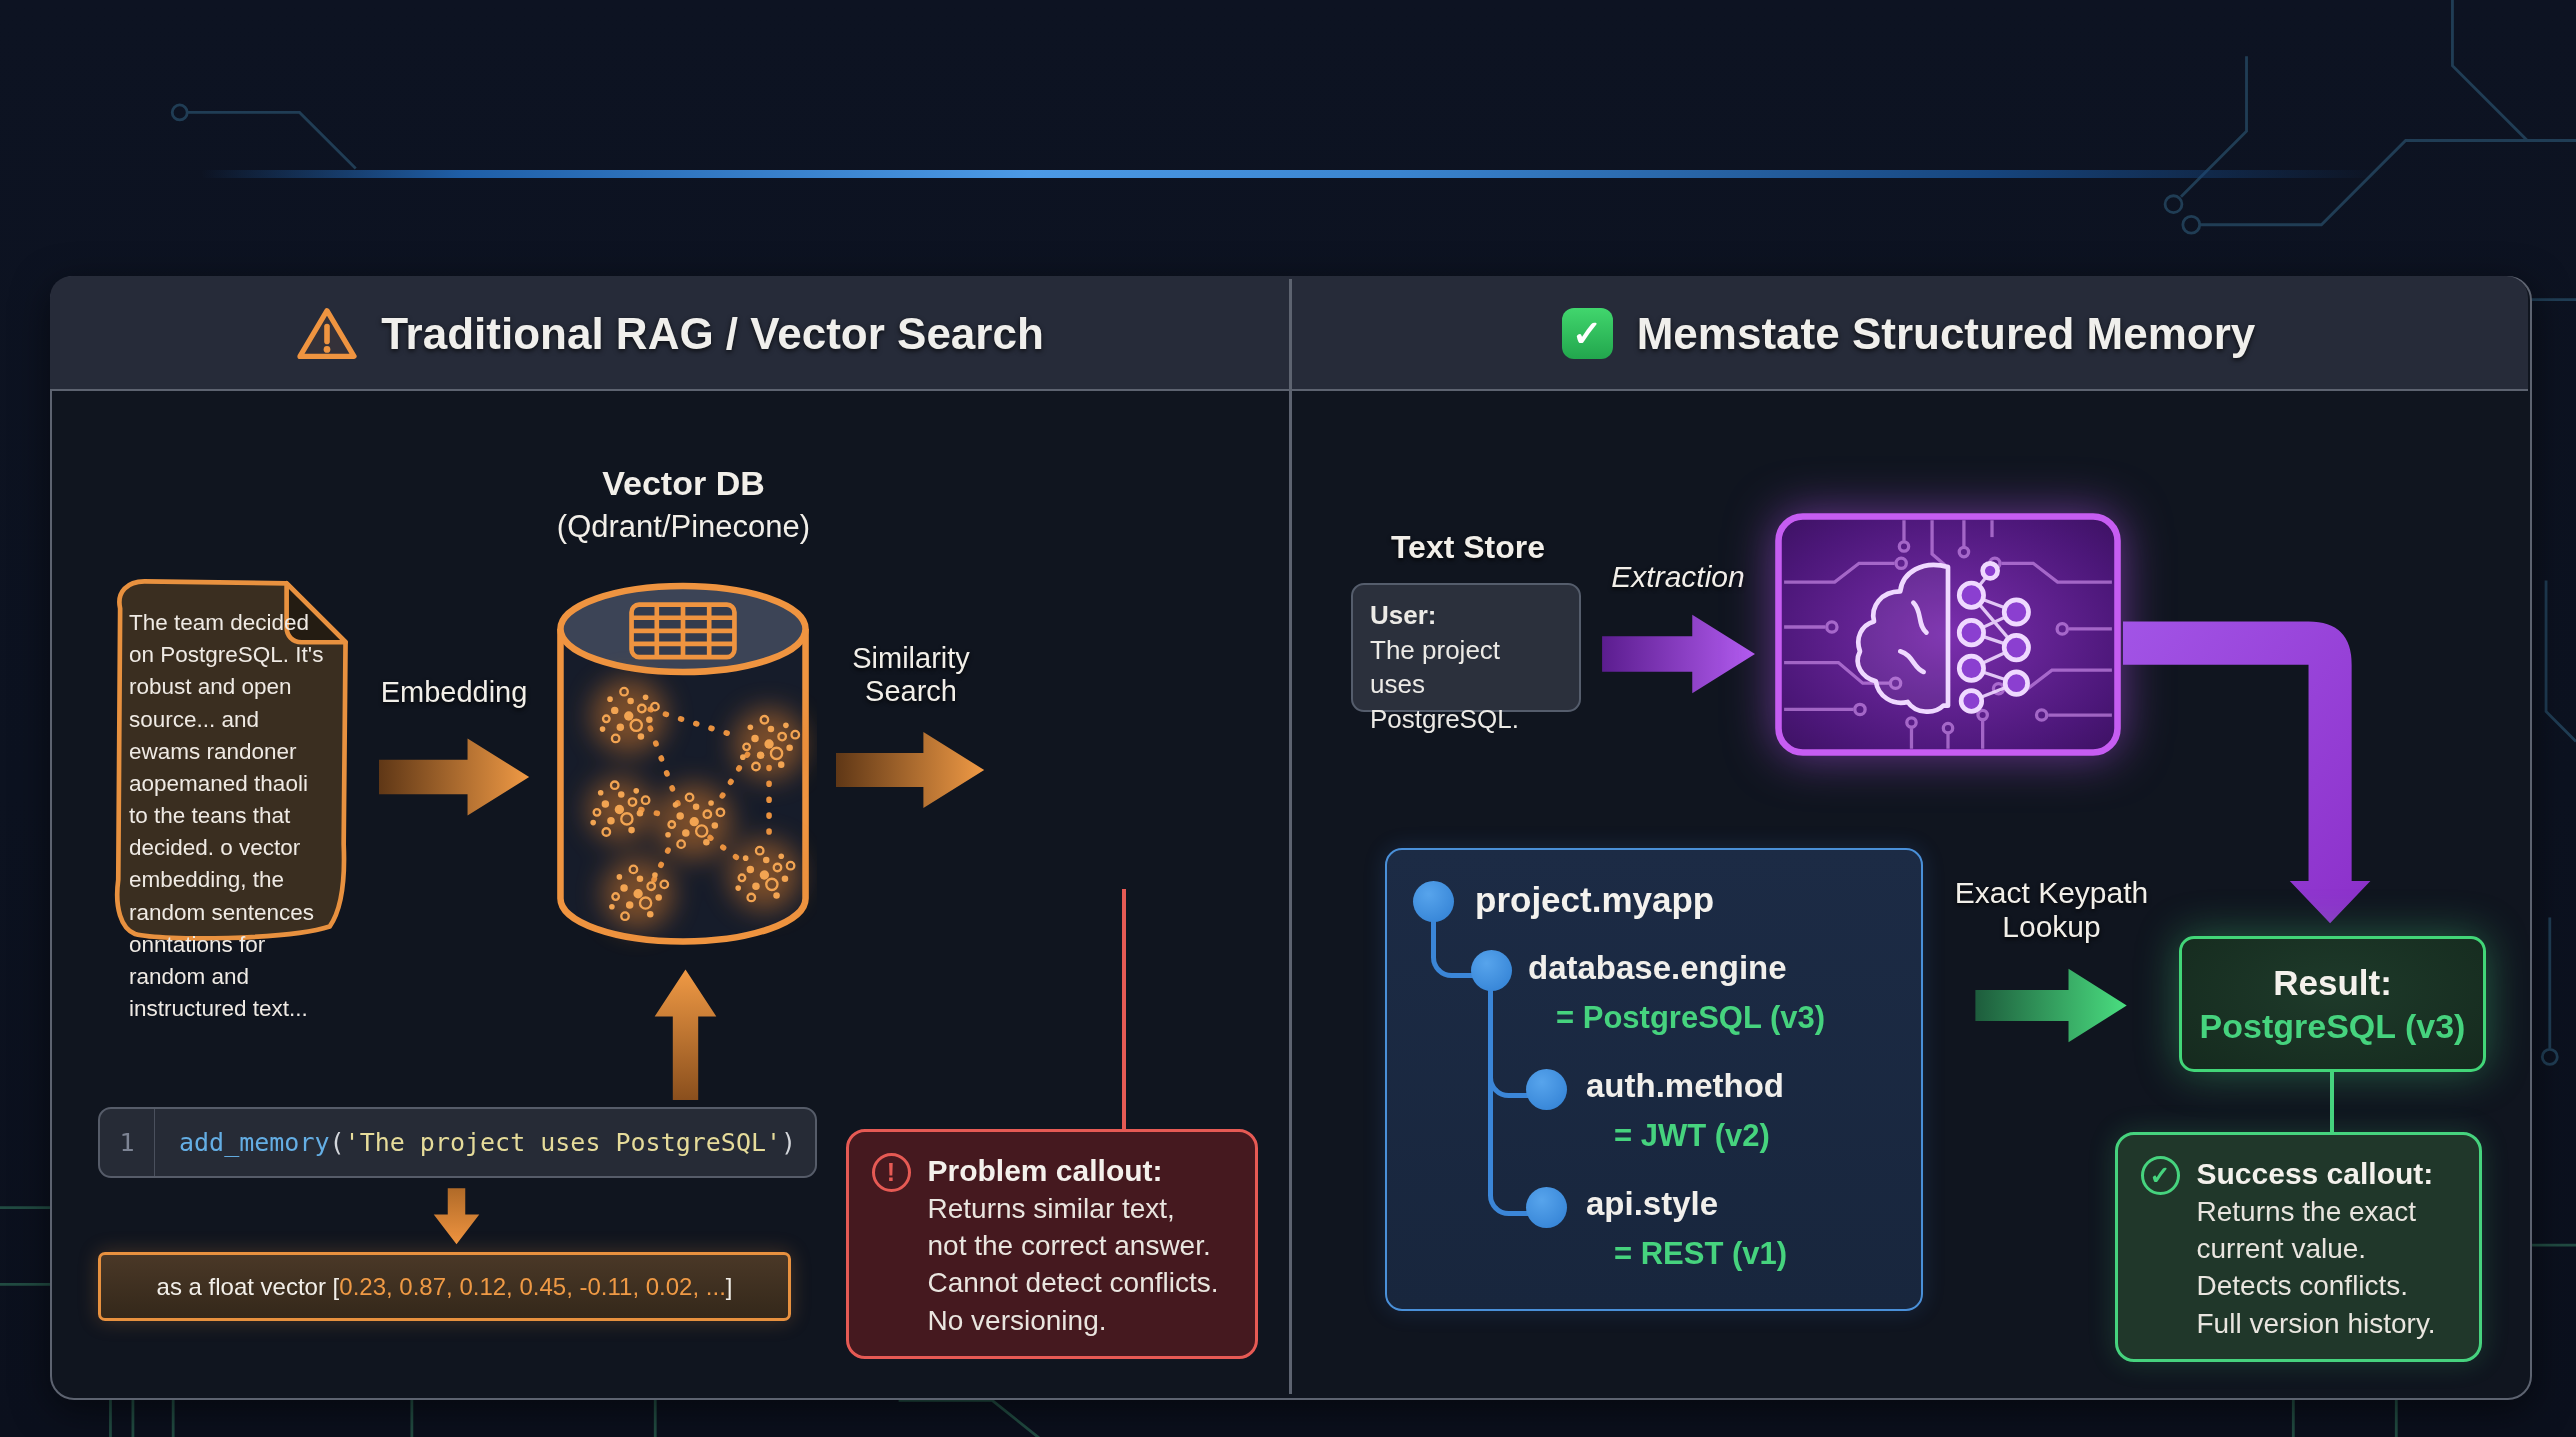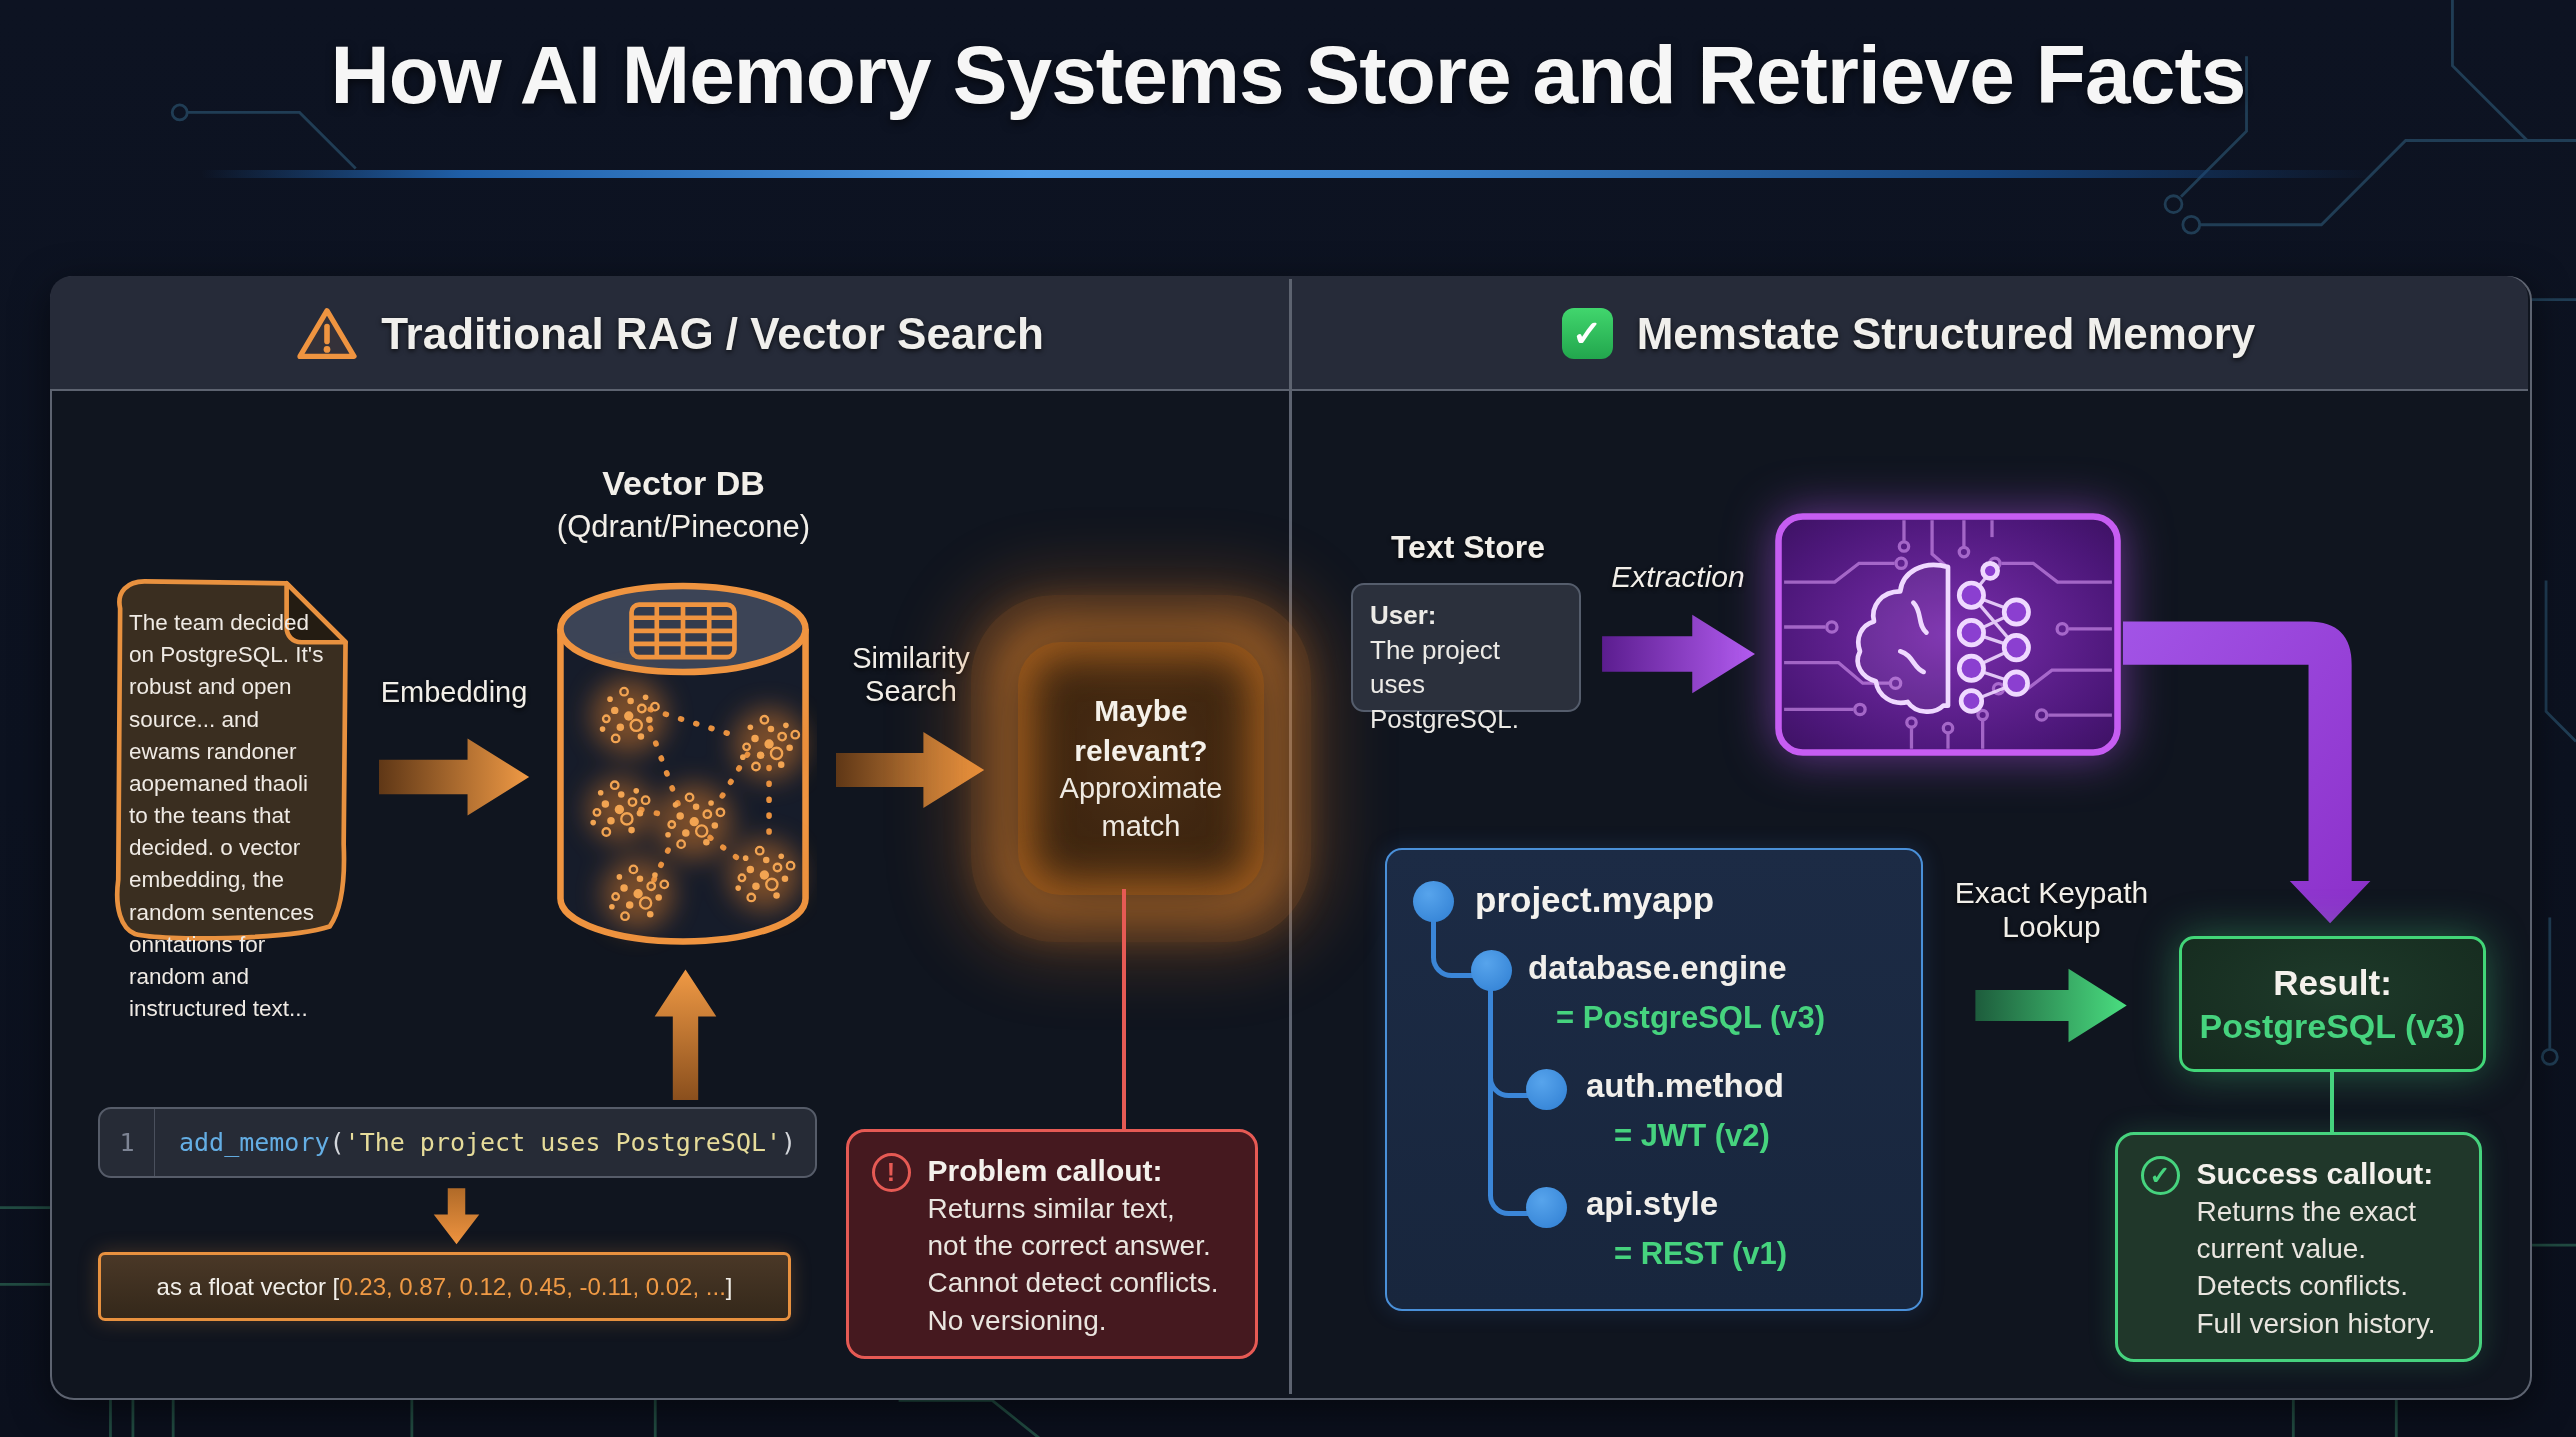--- a/index.html
+++ b/index.html
@@ -130,21 +130,20 @@
         <circle cx="2590" cy="449" r="9"></circle>
       <path d="M2620,0 V70 L2700,150 H2752"></path>
       <path d="M2720,620 V760 L2752,792"></path>
       <path d="M2724,980 V1120"></path>
         <circle cx="2724" cy="1129" r="8"></circle>
       <path d="M200,120 H320 L380,180"></path>
         <circle cx="192" cy="120" r="8"></circle>
     </g>
   </svg>
 
-  <div class="abs main-title">How AI Memory Systems Store and Retrieve Facts</div>
   <div class="abs title-underline"></div>
 
   <div class="abs panel"></div>
   <div class="abs panel-header"></div>
   <div class="abs panel-divider"></div>
 
   <div class="abs header-cell hc-left">
     <svg width="60" height="56" viewBox="0 0 64 60">
       <path d="M32,5 L61,54 H3 Z" fill="rgba(239,148,64,0.07)" stroke="#ef9440" stroke-width="5.5" stroke-linejoin="round"></path>
       <line x1="32" y1="22" x2="32" y2="38" stroke="#ef9440" stroke-width="6" stroke-linecap="round"></line>
@@ -245,24 +244,20 @@
   <svg class="abs arrow-svg" style="left:836px;top:721px;" width="152" height="98" viewBox="0 0 160 100">
     <defs>
         <linearGradient id="og2" x1="0" y1="0" x2="1" y2="0">
       <stop offset="0" stop-color="#5f3716"></stop>
           <stop offset="1" stop-color="#f09a45"></stop>
         </linearGradient>
       </defs>
     <path d="M0,32 H92 V10 L156,50 L92,90 V68 H0 Z" fill="url(#og2)"></path>
   </svg>
 
-  <div class="abs blob">
-    <div class="blob-line-bold">Maybe relevant?</div>
-    <div class="blob-line">Approximate match</div>
-  </div>
   <div class="abs red-connector"></div>
 
   <svg class="abs arrow-svg" style="left:648px;top:964px;" width="75" height="136" viewBox="0 0 80 150">
     <defs>
         <linearGradient id="og3" x1="0" y1="1" x2="0" y2="0">
       <stop offset="0" stop-color="#8a4f1d"></stop>
           <stop offset="1" stop-color="#f09a45"></stop>
         </linearGradient>
       </defs>
     <path d="M26,150 V58 H6 L40,6 L74,58 H54 V150 Z" fill="url(#og3)"></path>

